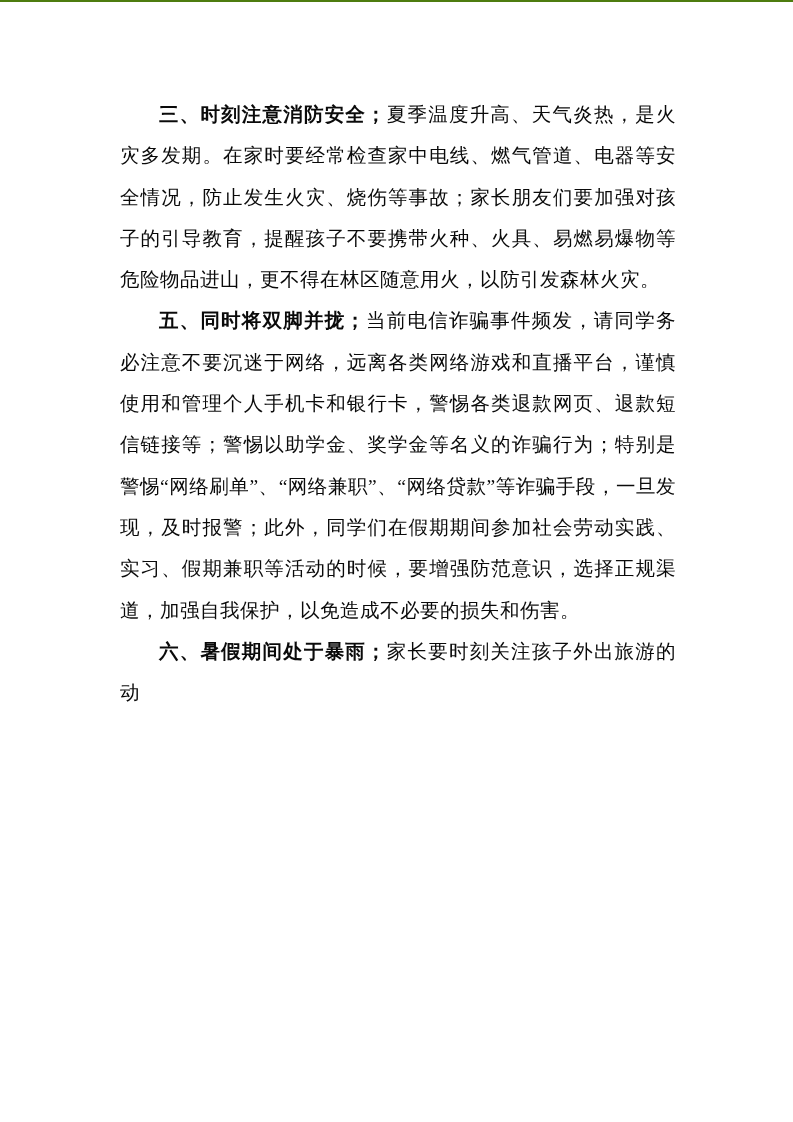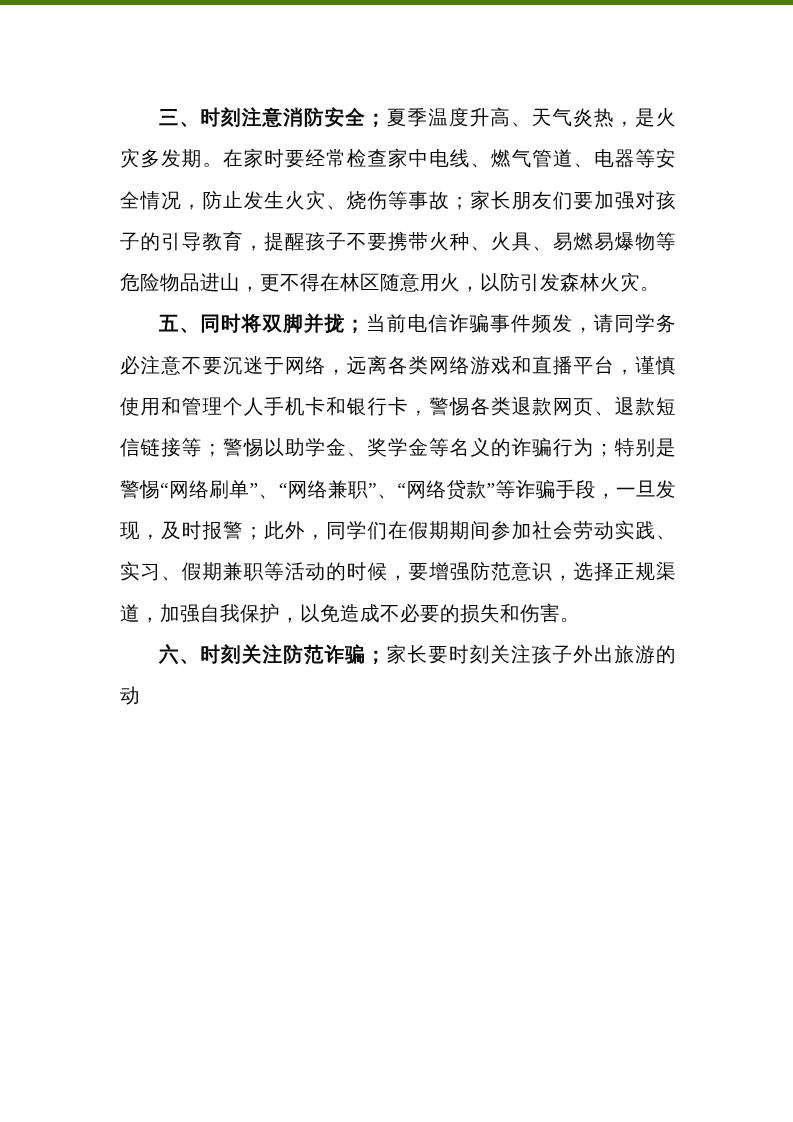--- a/index.html
+++ b/index.html
@@ -6,21 +6,21 @@
     margin: 0;
     padding: 0;
     background: #ffffff;
   }
   .page {
     position: relative;
     width: 793px;
     height: 1122px;
     background: #ffffff;
     overflow: hidden;
-    border-top: 5px solid #4d7c0f;
+    border-top: 2px solid #4d7c0f;
     box-sizing: border-box;
     font-family: "Liberation Serif", "DejaVu Serif", serif;
     color: #0a0a0a;
   }
   .text-block {
     position: absolute;
     left: 120px;
     top: 92px;
     width: 556px;
   }
@@ -43,16 +43,16 @@
 <body>
 
 <div class="page">
   <div class="text-block">
 
     <p class="para"><span class="head">三、时刻注意消防安全；</span><span>夏季温度升高、天气炎热，是火灾多发期。在家时要经常检查家中电线、燃气管道、电器等安全情况，防止发生火灾、烧伤等事故；家长朋友们要加强对孩子的引导教育，提醒孩子不要携带火种、火具、易燃易爆物等危险物品进山，更不得在林区随意用火，以防引发森林火灾。</span></p>
 
 
     <p class="para"><span class="head">五、同时将双脚并拢；</span><span>当前电信诈骗事件频发，请同学务必注意不要沉迷于网络，远离各类网络游戏和直播平台，谨慎使用和管理个人手机卡和银行卡，警惕各类退款网页、退款短信链接等；警惕以助学金、奖学金等名义的诈骗行为；特别是警惕“网络刷单”、“网络兼职”、“网络贷款”等诈骗手段，一旦发现，及时报警；此外，同学们在假期期间参加社会劳动实践、实习、假期兼职等活动的时候，要增强防范意识，选择正规渠道，加强自我保护，以免造成不必要的损失和伤害。</span></p>
 
-    <p class="para"><span class="head">六、时刻关注防范诈骗；</span><span>家长要时刻关注孩子外出旅游的动</span></p>
+    <p class="para"><span class="head">六、暑假期间处于暴雨；</span><span>家长要时刻关注孩子外出旅游的动</span></p>
 
   </div>
 </div>
 
 </body></html>

